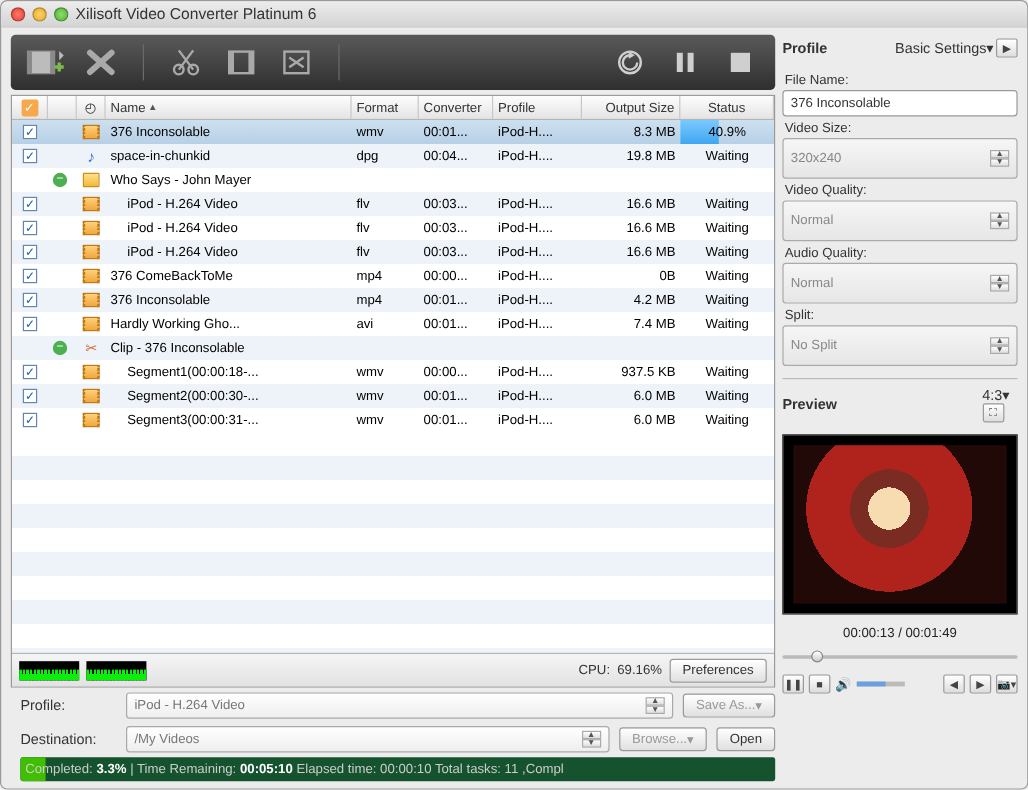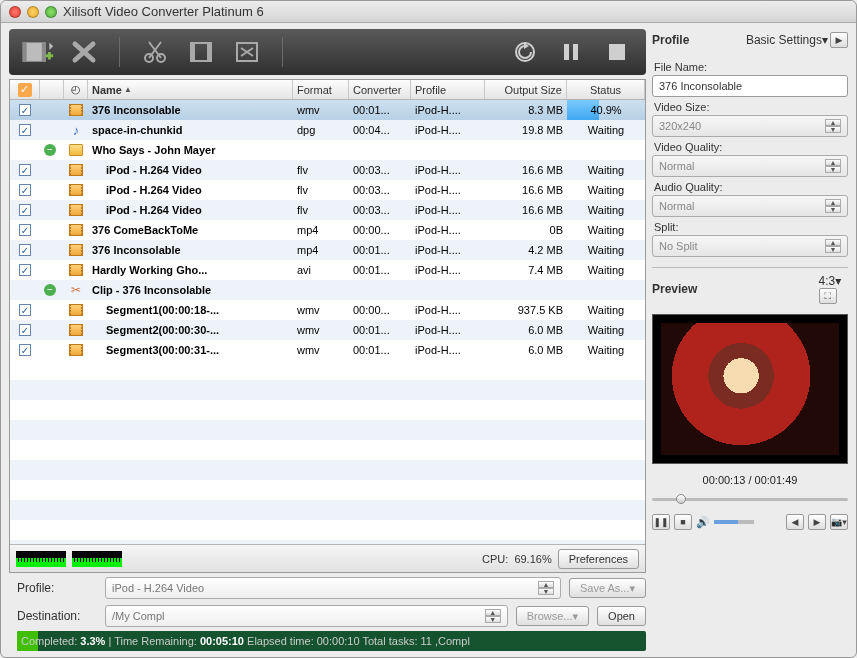--- a/index.html
+++ b/index.html
@@ -18,21 +18,21 @@
 .tb-sep { width: 1px; height: 30px; background: #6a6a6a; }
 .tb-btn { width: 34px; height: 30px; display: flex; align-items: center; justify-content: center; color: #cfcfcf; }
 .tb-btn svg { width: 26px; height: 24px; }
 .tb-big svg { width: 36px; height: 28px; }
 .list-container { flex: 1; background: #fff; border: 1px solid #9a9a9a; margin-top: 4px; display: flex; flex-direction: column; overflow: hidden; }
 .header-row { display: flex; height: 20px; background: linear-gradient(#fdfdfd,#e4e4e4); border-bottom: 1px solid #b5b5b5; font-size: 11px; color: #333; }
 .header-row > div { display: flex; align-items: center; padding: 0 4px; border-right: 1px solid #c8c8c8; }
 .col-check { width: 30px; justify-content: center; }
 .col-expand { width: 24px; }
 .col-type { width: 24px; justify-content: center; }
-.col-name { flex: 1; font-weight: bold; }
+.col-name { flex: 1; }
 .col-format { width: 56px; }
 .col-duration { width: 62px; }
 .col-profile { width: 74px; }
 .col-size { width: 82px; justify-content: flex-end; }
 .col-status { width: 78px; justify-content: center; }
 .list-row { display: flex; height: 20px; font-size: 11px; color: #000; align-items: center; }
 .list-row > div { display: flex; align-items: center; padding: 0 4px; height: 100%; }
 .list-row.alt { background: #eef3f9; }
 .list-row.selected { background: linear-gradient(#cde0ef,#b7d0e6); }
 .col-size { text-align: right; }
@@ -62,21 +62,21 @@
 .stepper{width:16px;display:flex;flex-direction:column;font-size:7px;color:#555;gap:0;}
 .stepper span{height:7px;line-height:5px;text-align:center;border:1px solid #aaa;background:linear-gradient(#fff,#ddd);}
 .status-footer { height: 20px; margin: 2px 0 0 8px; background: #14532d; color:#ccc; font-size:11px; display:flex; align-items:center; position:relative; overflow:hidden; border-radius:2px; }
 .status-footer .prog { position:absolute; left:0; top:0; height:100%; background:#3fbf00; }
 .status-footer .txt { position:relative; padding:0 4px; }
 .status-footer .txt b{color:#fff;}
 .right-head{display:flex;align-items:center;font-size:12px;color:#333;height:22px;gap:8px;}
 .right-head .grp{flex:1;display:flex;justify-content:flex-end;align-items:center;gap:2px;}
 .side-label{font-size:11px;color:#333;margin:4px 0 2px 2px;}
 .side-input{width:100%;height:22px;border:1px solid #9a9a9a;border-radius:3px;background:#fff;font-size:11px;padding:0 6px;color:#333;}
-.side-combo{width:100%;height:22px;border:1px solid #aaa;border-radius:3px;background:linear-gradient(#f6f6f6,#e6e6e6);font-size:11px;padding:4px 6px;color:#888;display:flex;align-items:center;justify-content:space-between;}
+.side-combo{width:100%;height:22px;border:1px solid #aaa;border-radius:3px;background:linear-gradient(#f6f6f6,#e6e6e6);font-size:11px;padding:16px 6px;color:#888;display:flex;align-items:center;justify-content:space-between;}
 .preview-head{display:flex;align-items:center;justify-content:space-between;font-size:12px;color:#333;border-top:1px solid #bbb;padding-top:6px;margin-top:4px;}
 .preview-box{width:100%;height:150px;background:#000;border:1px solid #555;margin-top:4px;position:relative;overflow:hidden;}
 .preview-img{position:absolute;inset:8px;background:radial-gradient(circle at 45% 40%,#f7dcb1 0 14%,#7a2b22 14% 26%,#b0221c 26% 55%,#200907 55% 100%);}
 .preview-controls{display:flex;align-items:center;gap:4px;margin-top:4px;font-size:11px;color:#333;justify-content:center;}
 .pv-time{font-size:11px;text-align:center;margin-top:4px;color:#222;}
 .pv-slider{width:100%;height:10px;position:relative;margin-top:2px;}
 .pv-slider .track{position:absolute;left:0;right:0;top:4px;height:3px;background:#bbb;border-radius:2px;}
 .pv-slider .thumb{position:absolute;top:0;width:10px;height:10px;border-radius:50%;background:linear-gradient(#fff,#ccc);border:1px solid #888;}
 .small-btn{width:18px;height:16px;background:linear-gradient(#fff,#ddd);border:1px solid #999;border-radius:2px;display:flex;align-items:center;justify-content:center;font-size:9px;color:#444;}
 .arrow-sort{font-size:8px;color:#555;margin-left:2px;}
@@ -392,21 +392,21 @@
           <div class="stepper">
             <span>▲</span>
             <span>▼</span>
           </div>
         </div>
       <div class="mac-btn disabled"><span>Save As...</span> ▾</div>
     </div>
     <div class="form-row">
       <span class="lbl">Destination:</span>
       <div class="combo">
-          <span>/My Compl</span>
+          <span>/My Videos</span>
           <div class="stepper">
             <span>▲</span>
             <span>▼</span>
           </div>
         </div>
       <div class="mac-btn disabled"><span>Browse...</span> ▾</div>
       <div class="mac-btn">Open</div>
     </div>
 
     <div class="status-footer">

